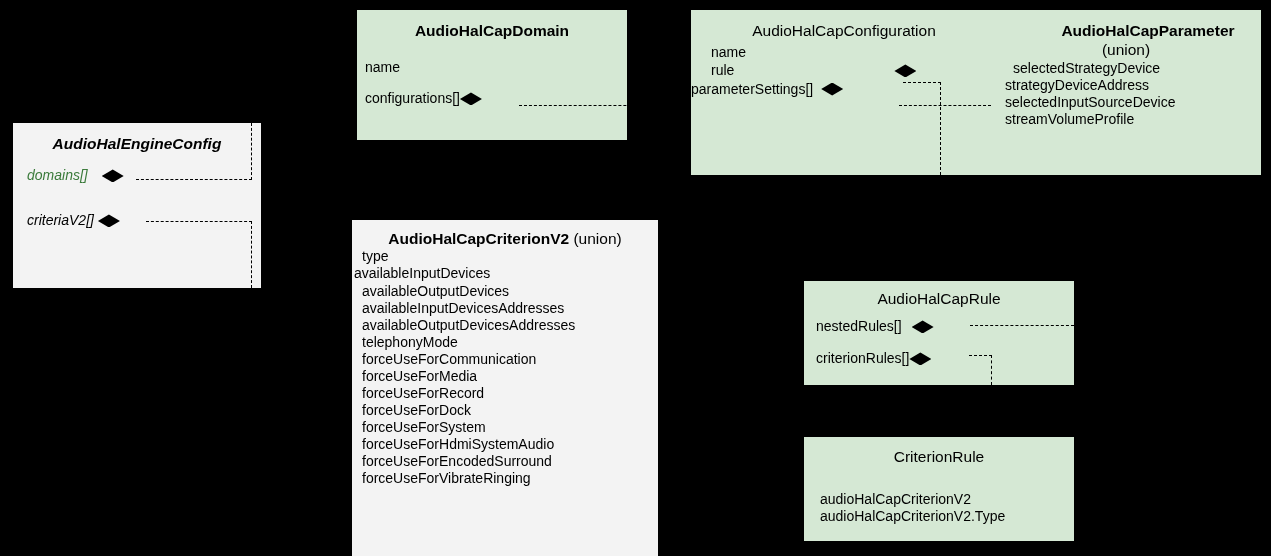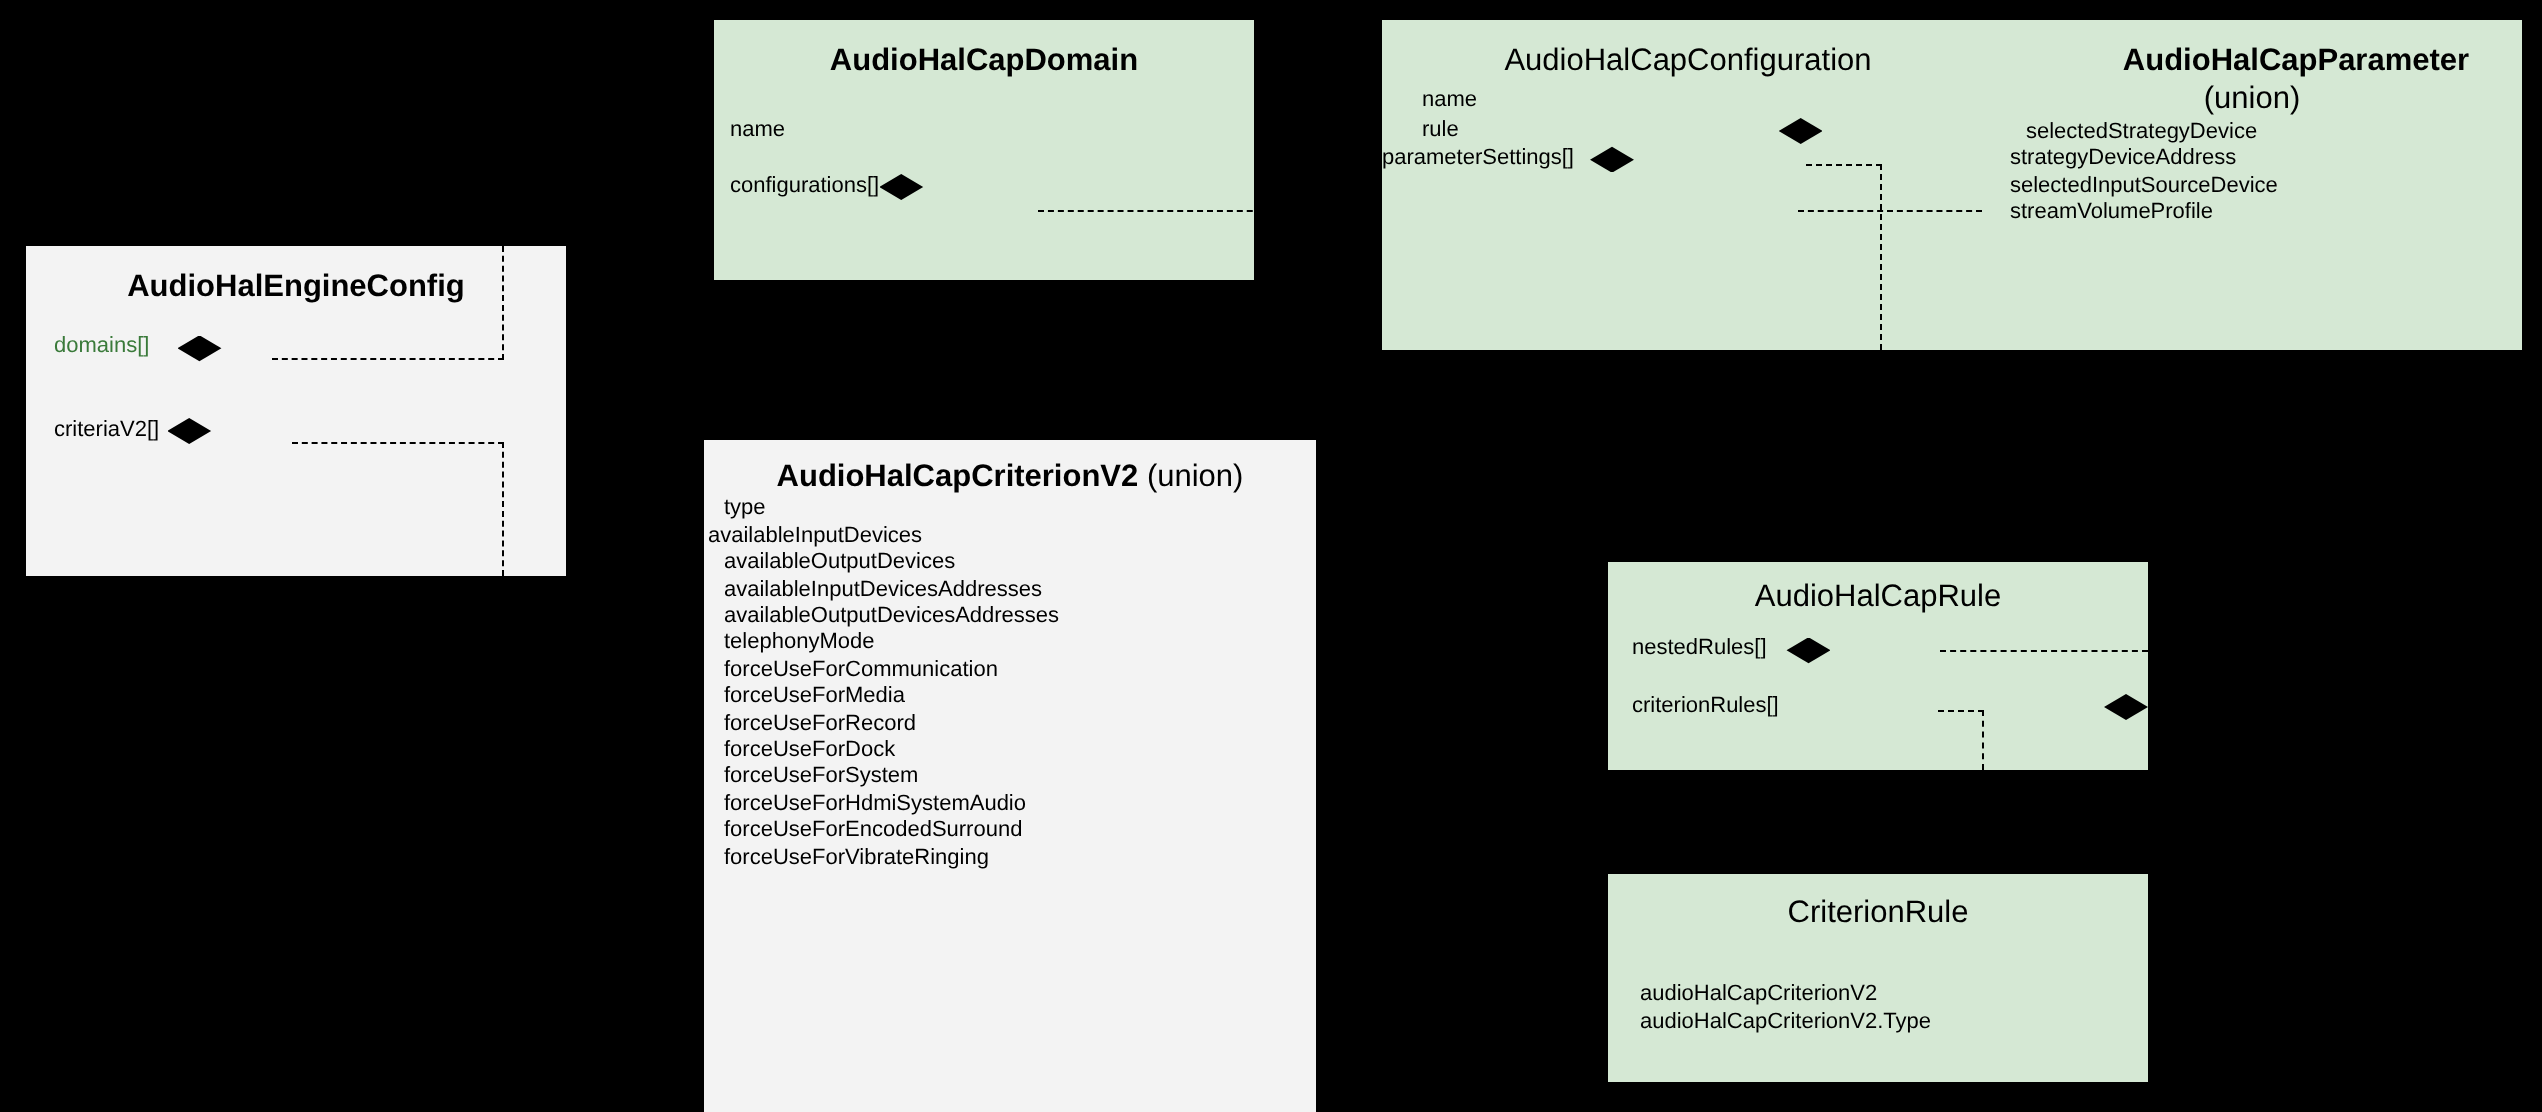--- a/index.html
+++ b/index.html
@@ -31,21 +31,21 @@
     white-space: nowrap;
   }
   .box-title.bold { font-weight: bold; }
   .box-subtitle {
     text-align: center;
     font-size: 15.5px;
     line-height: 1.25;
     color: #000;
   }
   .attr {
-    font-size: 11px;
+    font-size: 14px;
     line-height: 1.22;
     color: #000;
     white-space: nowrap;
   }
   .attr.green-text { color: #3a7a3a; }
 
   .attr-row {
     display: flex;
     align-items: center;
     white-space: nowrap;
@@ -72,21 +72,21 @@
     position: absolute;
     width: 0;
     border-left: 1.4px dashed #000;
   }
 </style>
 </head>
 <body>
 
 <div id="canvas">
 
-  <div class="uml-box box-grey" style="left:13px; top:123px; width:270px; height:165px;">
+  <div class="uml-box box-grey" style="left:13px; top:123px; width:248px; height:165px;font-style:italic;">
     <div class="box-title bold" style="margin-top:11px;">AudioHalEngineConfig</div>
 
     <div class="attr-row" style="margin-top:14px; padding-left:14px;">
       <span class="attr green-text">domains[]</span>
       <span class="diamond" style="margin-left:14px;"></span>
     </div>
 
     <div class="attr-row" style="margin-top:28px; padding-left:14px;">
       <span class="attr">criteriaV2[]</span>
       <span class="diamond" style="margin-left:4px;"></span>
@@ -170,21 +170,21 @@
   </div>
 
   <div class="uml-box box-green" style="left:804px; top:281px; width:270px; height:104px;">
     <div class="box-title" style="margin-top:8px;">AudioHalCapRule</div>
 
     <div class="attr-row" style="margin-top:10px; padding-left:12px;">
       <span class="attr">nestedRules[]</span>
       <span class="diamond" style="margin-left:10px;"></span>
     </div>
 
-    <div class="attr-row" style="margin-top:15px; padding-left:12px;justify-content:space-between;">
+    <div class="attr-row" style="margin-top:15px; padding-left:12px;">
       <span class="attr">criterionRules[]</span>
       <span class="diamond"></span>
     </div>
   </div>
 
   <div class="conn-h" style="left:970px; top:325px; width:104px;"></div>
 
   <div class="conn-h" style="left:969px; top:355px; width:23px;"></div>
   <div class="conn-v" style="left:991px; top:355px; height:30px;"></div>
 

